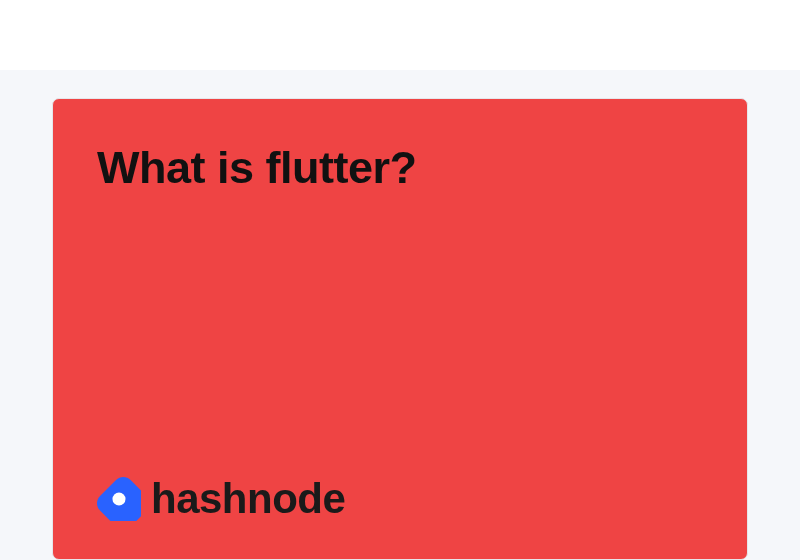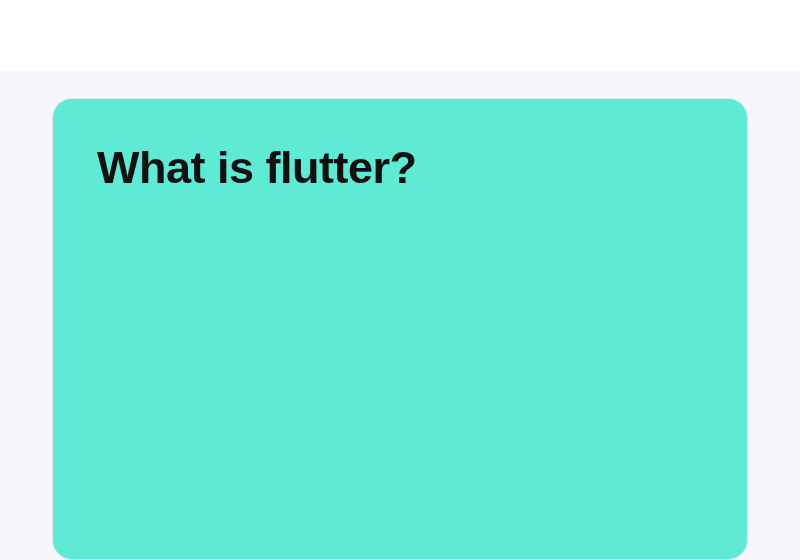--- a/index.html
+++ b/index.html
@@ -17,23 +17,23 @@
     .top-strip {
       height: 70px;
       background: #ffffff;
     }
     .page-background {
       background: #f5f7fa;
       height: 490px;
       padding: 28px 52px 0 52px;
     }
     .card {
-      background: #5eead4;
+      background: #ef4444;
       border: 1px solid #e5e7eb;
-      border-radius: 20px;
+      border-radius: 7px;
       width: 100%;
       height: 100%;
       padding: 44px 44px 36px 44px;
       display: flex;
       flex-direction: column;
       justify-content: space-between;
     }
     .title {
       font-size: 45px;
       font-weight: 600;
@@ -59,14 +59,23 @@
     }
   </style>
 </head>
 <body>
 
 <div class="top-strip"></div>
 
 <div class="page-background">
   <div class="card">
     <h1 class="title">What is flutter?</h1>
+    <div class="brand">
+      <span class="brand-icon">
+        <svg viewBox="0 0 337 337" xmlns="http://www.w3.org/2000/svg">
+          <path fill="#2962FF" d="M23.2 145.6c-30.9 30.9-30.9 81 0 111.9l122.5 122.5c30.9 30.9 81 30.9 111.9 0l122.5-122.5c30.9-30.9 30.9-81 0-111.9L257.6 23.2c-30.9-30.9-81-30.9-111.9 0L23.2 145.6z"></path>
+          <circle cx="168.5" cy="168.5" r="50" fill="#ffffff"></circle>
+        </svg>
+      </span>
+      <span class="brand-text">hashnode</span>
+    </div>
   </div>
 </div>
 
 </body></html>

